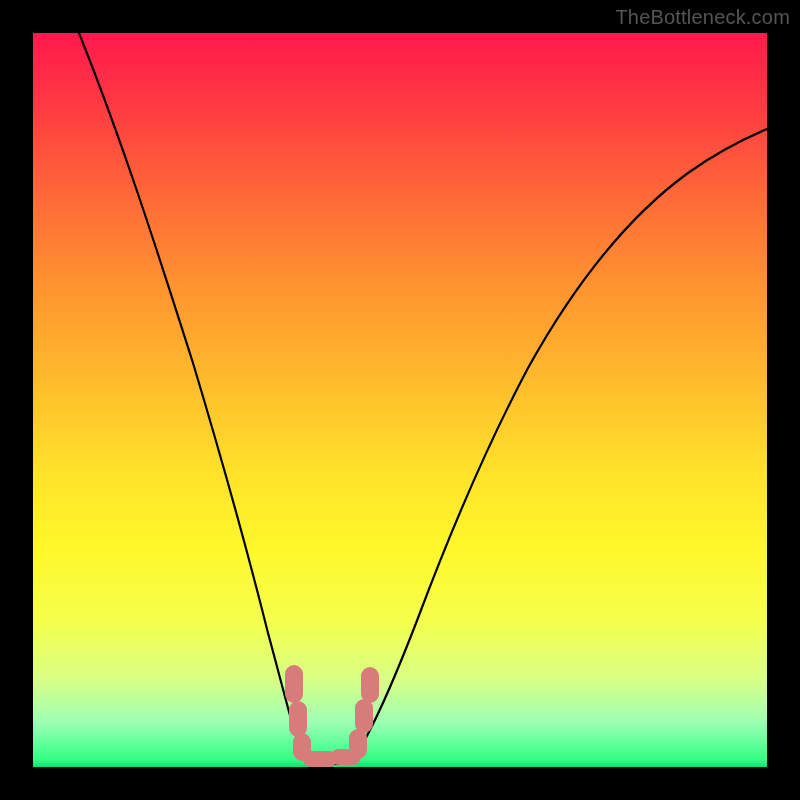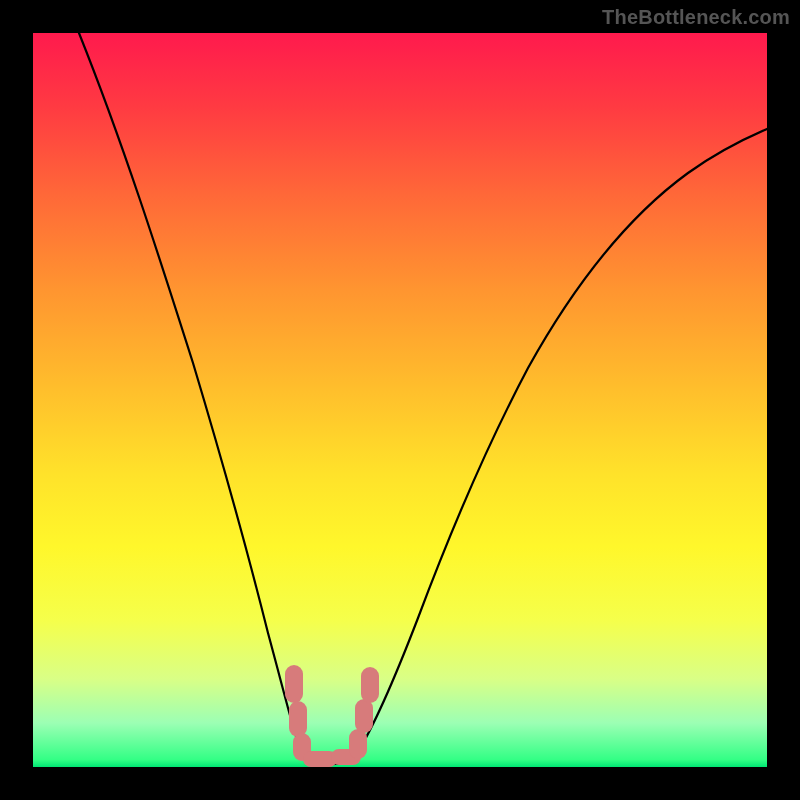--- a/index.html
+++ b/index.html
@@ -42,21 +42,21 @@
       #33ff85 99%,
       #00e673 100%
     );
   }
   .watermark {
     position: absolute;
     top: 6px;
     right: 10px;
     color: #555;
     font-size: 20px;
-    font-weight: 700;
+    font-weight: 400;
     letter-spacing: 0.2px;
     user-select: none;
   }
   svg.curve {
     position: absolute;
     inset: 0;
     width: 734px;
     height: 734px;
     pointer-events: none;
   }

